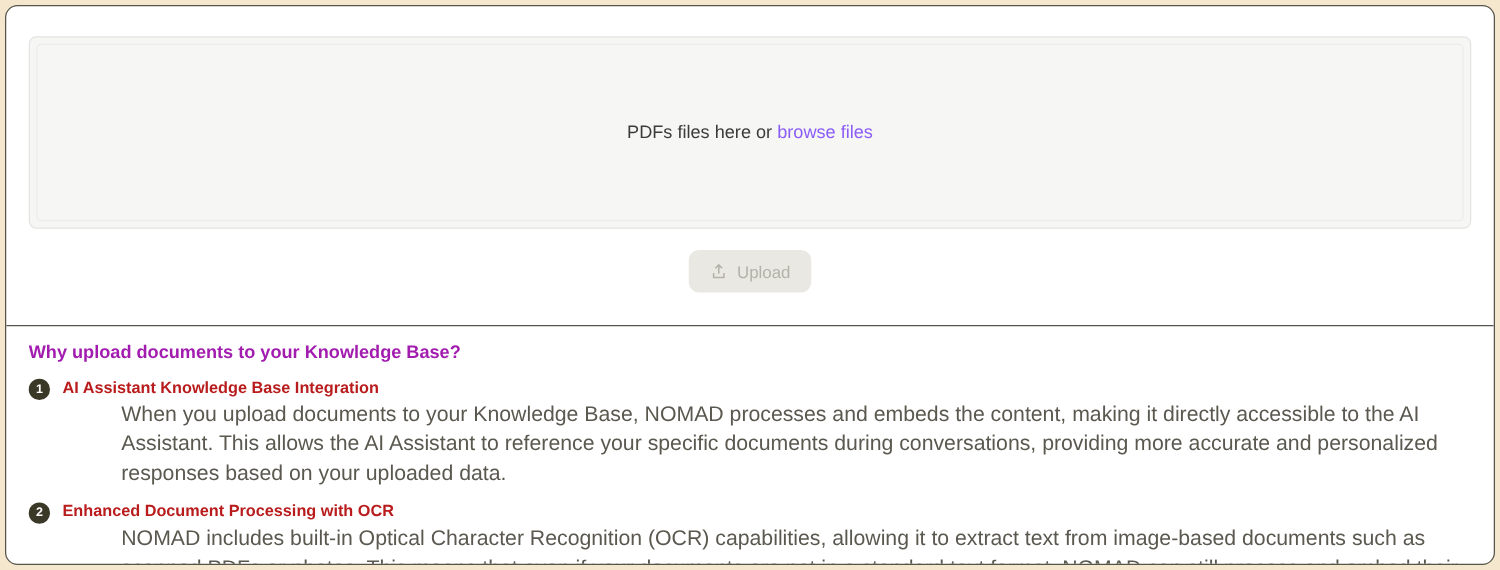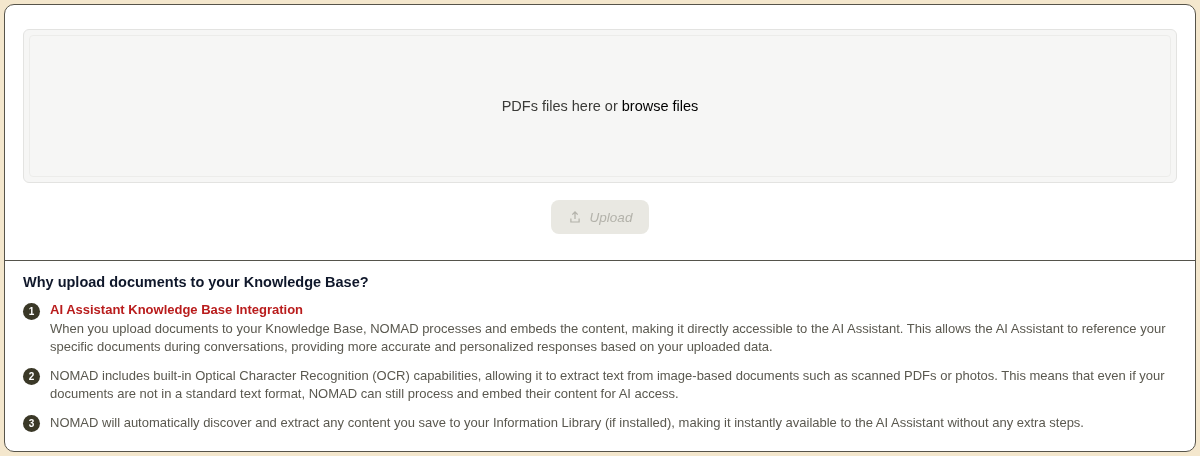--- a/index.html
+++ b/index.html
@@ -39,58 +39,57 @@
     inset: 5px;
     border: 1px solid #ececea;
     border-radius: 4px;
     pointer-events: none;
   }
   .dropzone-text {
     font-size: 14.5px;
     color: #3b3b38;
   }
   .browse-link {
-    color: #000000;
+    color: #8b5cf6;
     cursor: pointer;
     text-decoration: none;
   }
   .button-row {
     text-align: center;
     margin-top: 17px;
   }
   .upload-btn {
     display: inline-flex;
     align-items: center;
     gap: 8px;
     height: 34px;
     padding: 0 17px;
     background: #e9e8e2;
     color: #b3b2aa;
     border: none;
     border-radius: 8px;
     font-family: "Liberation Sans", sans-serif;
     font-size: 13.5px;
     cursor: default;
-    font-style: italic;
   }
   .upload-btn svg {
     width: 14px; height: 14px;
     fill: #b3b2aa;
     display: block;
   }
   
   .info-section {
     border-top: 1px solid #55534b;
     padding: 13px 20px 14px 18px;
     flex: 1;
   }
   .info-heading {
     font-size: 14.5px;
     font-weight: bold;
-    color: #0f172a;
+    color: #a21caf;
     margin-bottom: 12px;
   }
   .info-item {
     display: flex;
     align-items: flex-start;
     gap: 10px;
     margin-bottom: 11px;
   }
   .info-item:last-child { margin-bottom: 0; }
   .num-badge {
@@ -106,23 +105,24 @@
     align-items: center;
     justify-content: center;
   }
   .item-title {
     font-size: 13px;
     font-weight: bold;
     color: #b91c1c;
     margin-bottom: 3px;
   }
   .item-desc {
-    font-size: 13px;
+    font-size: 17px;
     color: #5a584f;
     line-height: 1.38;
+    margin-left: 47px;
   }
 </style>
 </head>
 <body>
 
 <div class="card">
 
   <div class="upload-section">
     <div class="dropzone">
       <div class="dropzone-text">
@@ -150,20 +150,21 @@
       <div class="num-badge">1</div>
       <div>
         <div class="item-title">AI Assistant Knowledge Base Integration</div>
         <div class="item-desc">When you upload documents to your Knowledge Base, NOMAD processes and embeds the content, making it directly accessible to the AI Assistant. This allows the AI Assistant to reference your specific documents during conversations, providing more accurate and personalized responses based on your uploaded data.</div>
       </div>
     </div>
 
     <div class="info-item">
       <div class="num-badge">2</div>
       <div>
+        <div class="item-title">Enhanced Document Processing with OCR</div>
         <div class="item-desc">NOMAD includes built-in Optical Character Recognition (OCR) capabilities, allowing it to extract text from image-based documents such as scanned PDFs or photos. This means that even if your documents are not in a standard text format, NOMAD can still process and embed their content for AI access.</div>
       </div>
     </div>
 
     <div class="info-item">
       <div class="num-badge">3</div>
       <div>
         <div class="item-desc">NOMAD will automatically discover and extract any content you save to your Information Library (if installed), making it instantly available to the AI Assistant without any extra steps.</div>
       </div>
     </div>

